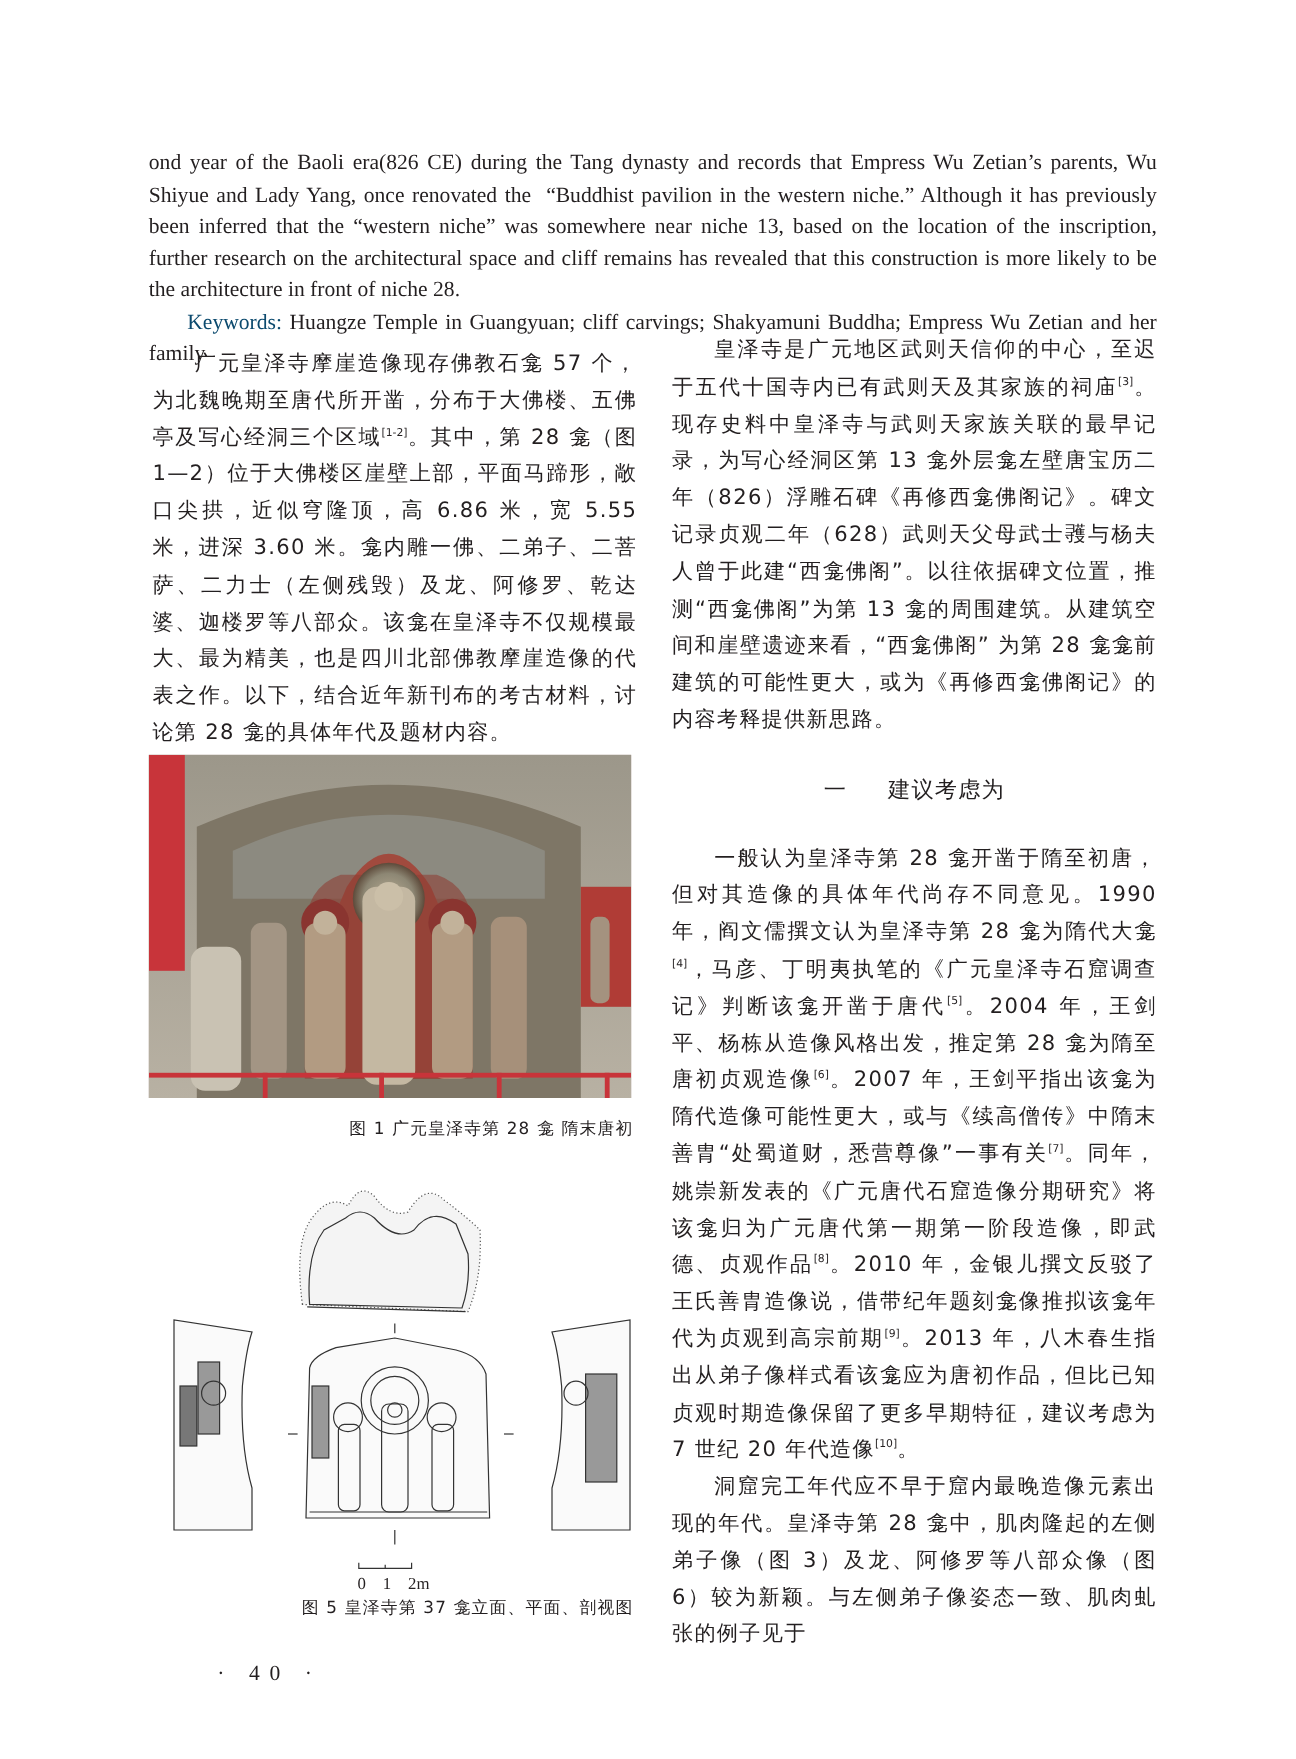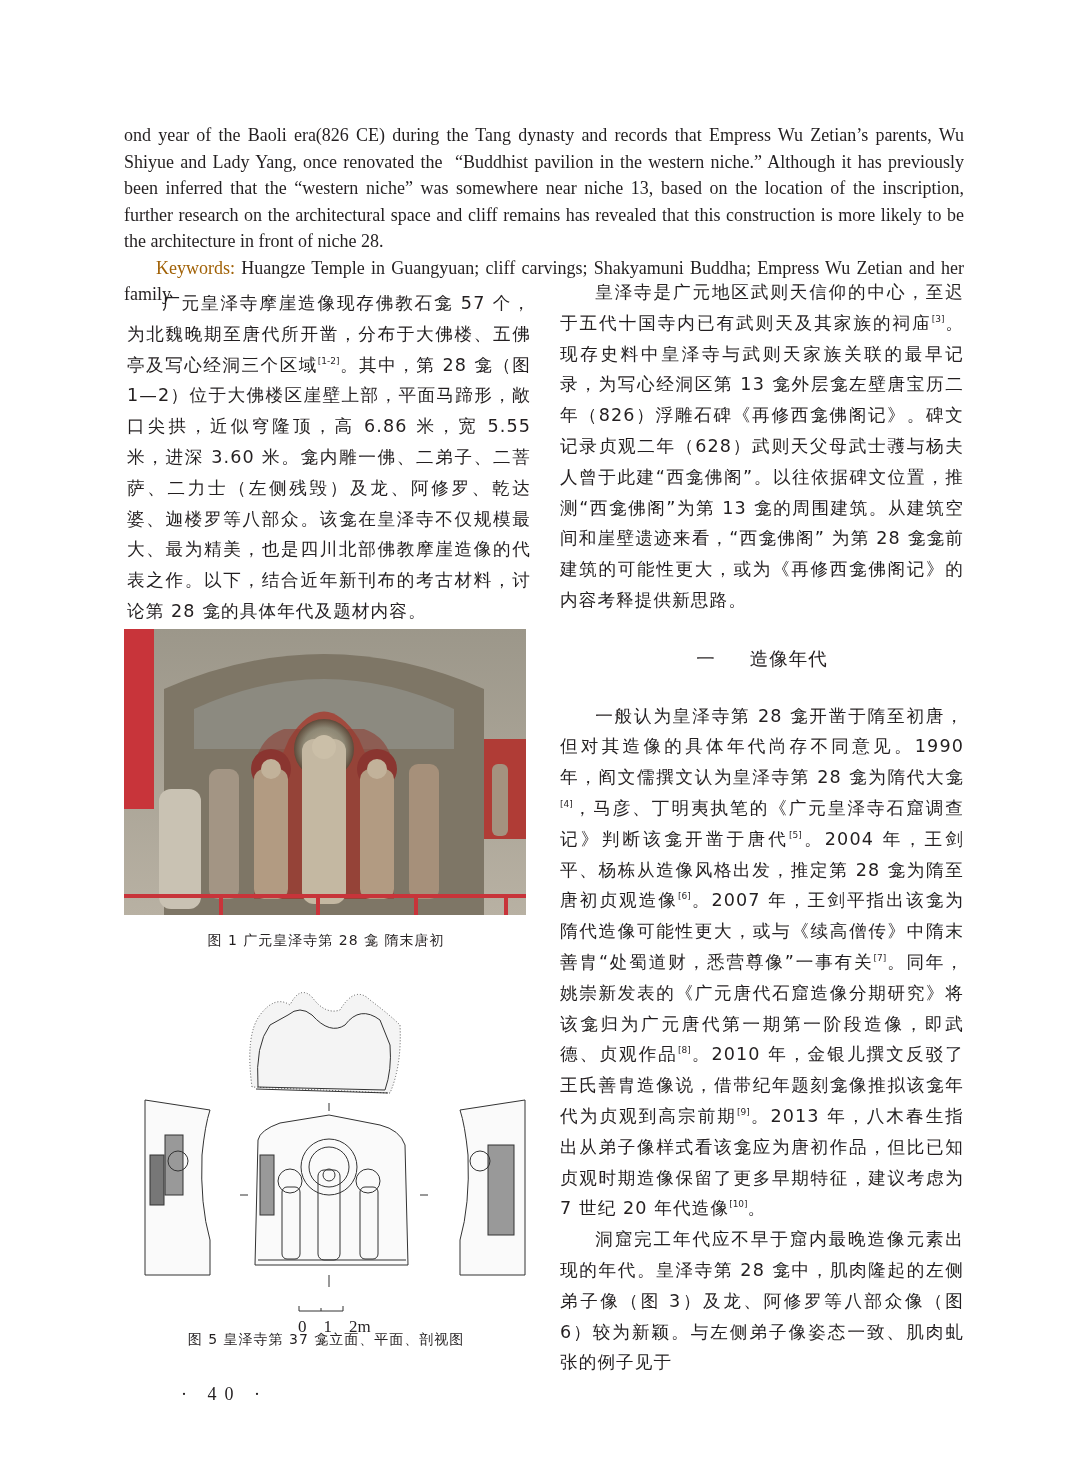--- a/index.html
+++ b/index.html
@@ -1,33 +1,33 @@
 <!DOCTYPE html>
 <html><head>
 <meta charset="utf-8">
 <style>
   html, body { margin: 0; padding: 0; background: #ffffff; }
   body { width: 1080px; height: 1466px; position: relative; overflow: hidden; color: #231f20; }
   .abstract { position: absolute; left: 124px; top: 122px; width: 840px; font-family: "Liberation Serif", serif; font-size: 18px; line-height: 26.5px; text-align: justify; }
   .abstract p { margin: 0; }
   .abstract .kw { margin-top: 0; text-indent: 32px; }
-  .kw-label { color: #a16207; }
+  .kw-label { color: #0c4a6e; }
   .col { position: absolute; font-family: "DejaVu Sans", sans-serif; font-size: 17.6px; line-height: 30.8px; letter-spacing: 1.1px; text-align: justify; }
   .col p { margin: 0; text-indent: 2em; }
   .col-left { left: 127px; top: 288px; width: 404px; }
   .col-right { left: 560px; top: 277px; width: 404px; }
   .section-heading { text-align: center; font-size: 18.5px; font-weight: normal; margin: 28px 0 26px 0; letter-spacing: 1px; }
   .section-heading .num { margin-right: 34px; }
   sup { font-size: 9px; vertical-align: 7px; line-height: 0; letter-spacing: 0; }
   .fig1 { position: absolute; left: 124px; top: 629px; width: 402px; height: 286px; overflow: hidden; background: #8a7a68; }
-  .caption { position: absolute; font-family: "DejaVu Sans", sans-serif; font-size: 14px; color: #231f20; letter-spacing: 1px; text-align: center; }
+  .caption { position: absolute; font-family: "DejaVu Sans", sans-serif; font-size: 14px; color: #231f20; letter-spacing: 1px; text-align: right; }
   .cap1 { left: 124px; top: 932px; width: 404px; }
   .cap2 { left: 124px; top: 1331px; width: 404px; }
   .fig2 { position: absolute; left: 140px; top: 975px; width: 390px; height: 318px; }
-  .scale { position: absolute; left: 298px; top: 1297px; font-family: "Liberation Serif", serif; font-size: 17px; }
+  .scale { position: absolute; left: 298px; top: 1297px; font-family: "Liberation Serif", serif; font-size: 14px; }
   .pagenum { position: absolute; left: 163px; top: 1384px; font-family: "Liberation Serif", serif; font-size: 18px; letter-spacing: 8px; margin-left: 18px; }
 </style>
 </head>
 <body>
 
 <div class="abstract">
   <p>ond year of the Baoli era(826 CE) during the Tang dynasty and records that Empress Wu Zetian’s parents, Wu Shiyue and Lady Yang, once renovated the &nbsp;“Buddhist pavilion in the western niche.” Although it has previously been inferred that the “western niche” was somewhere near niche 13, based on the location of the inscription, further research on the architectural space and cliff remains has revealed that this construction is more likely to be the architecture in front of niche 28.</p>
   <p class="kw"><span class="kw-label">Keywords:</span> <span>Huangze Temple in Guangyuan; cliff carvings; Shakyamuni Buddha; Empress Wu Zetian and her family</span></p>
 </div>
 
@@ -127,18 +127,18 @@
   <span>0</span>&nbsp;&nbsp;&nbsp;&nbsp;<span>1</span>&nbsp;&nbsp;&nbsp;&nbsp;<span>2m</span>
 </div>
 
 <div class="caption cap2">
   <span>图 5</span><span class="gap"></span>
   <span>皇泽寺第 37 龛立面、平面、剖视图</span>
 </div>
 
 <div class="col col-right">
   <p><span>皇泽寺是广元地区武则天信仰的中心，至迟于五代十国寺内已有武则天及其家族的祠庙</span><sup>[3]</sup><span>。现存史料中皇泽寺与武则天家族关联的最早记录，为写心经洞区第 13 龛外层龛左壁唐宝历二年（826）浮雕石碑《再修西龛佛阁记》。碑文记录贞观二年（628）武则天父母武士彟与杨夫人曾于此建“西龛佛阁”。以往依据碑文位置，推测“西龛佛阁”为第 13 龛的周围建筑。从建筑空间和崖壁遗迹来看，“西龛佛阁” 为第 28 龛龛前建筑的可能性更大，或为《再修西龛佛阁记》的内容考释提供新思路。</span></p>
-  <div class="section-heading"><span class="num">一</span><span>造像年代</span></div>
+  <div class="section-heading"><span class="num">一</span><span>建议考虑为</span></div>
   <p><span>一般认为皇泽寺第 28 龛开凿于隋至初唐，但对其造像的具体年代尚存不同意见。1990 年，阎文儒撰文认为皇泽寺第 28 龛为隋代大龛</span><sup>[4]</sup><span>，马彦、丁明夷执笔的《广元皇泽寺石窟调查记》判断该龛开凿于唐代</span><sup>[5]</sup><span>。2004 年，王剑平、杨栋从造像风格出发，推定第 28 龛为隋至唐初贞观造像</span><sup>[6]</sup><span>。2007 年，王剑平指出该龛为隋代造像可能性更大，或与《续高僧传》中隋末善胄“处蜀道财，悉营尊像”一事有关</span><sup>[7]</sup><span>。同年，姚崇新发表的《广元唐代石窟造像分期研究》将该龛归为广元唐代第一期第一阶段造像，即武德、贞观作品</span><sup>[8]</sup><span>。2010 年，金银儿撰文反驳了王氏善胄造像说，借带纪年题刻龛像推拟该龛年代为贞观到高宗前期</span><sup>[9]</sup><span>。2013 年，八木春生指出从弟子像样式看该龛应为唐初作品，但比已知贞观时期造像保留了更多早期特征，建议考虑为 7 世纪 20 年代造像</span><sup>[10]</sup><span>。</span></p>
   <p>洞窟完工年代应不早于窟内最晚造像元素出现的年代。皇泽寺第 28 龛中，肌肉隆起的左侧弟子像（图 3）及龙、阿修罗等八部众像（图 6）较为新颖。与左侧弟子像姿态一致、肌肉虬张的例子见于</p>
 </div>
 
 <div class="pagenum">·&nbsp;<span>40</span>&nbsp;·</div>
 
 </body></html>

